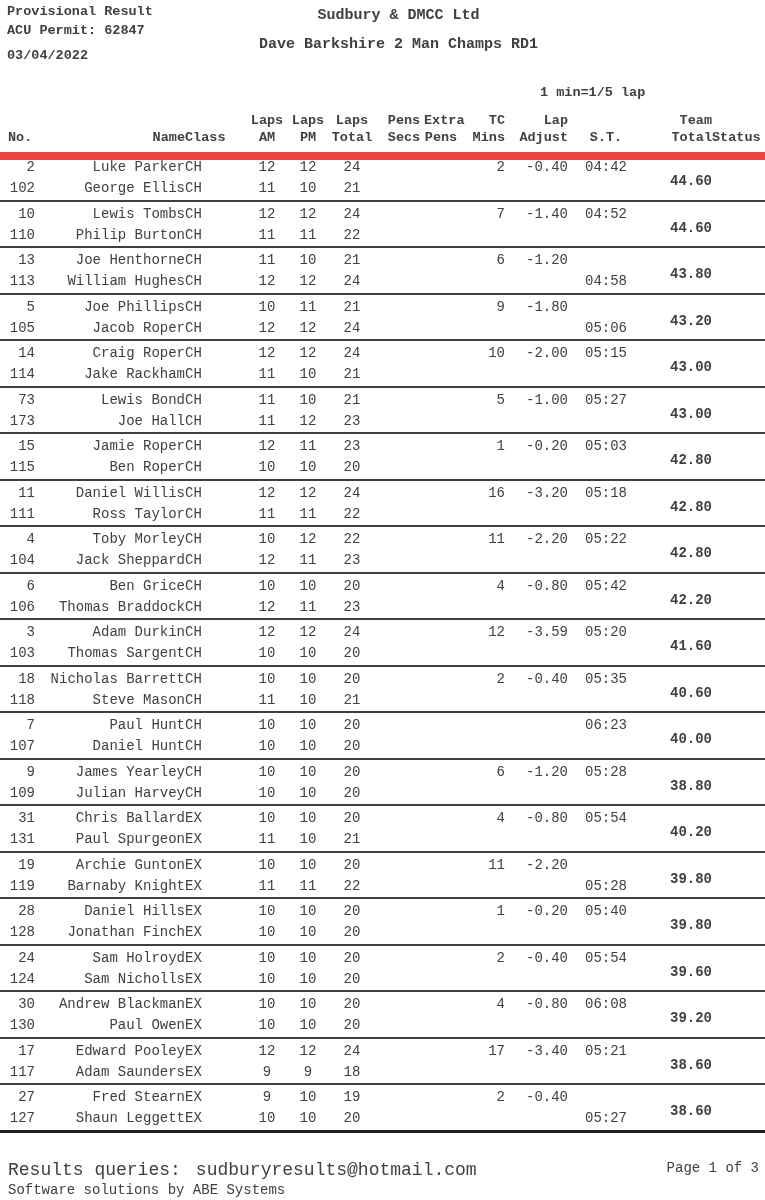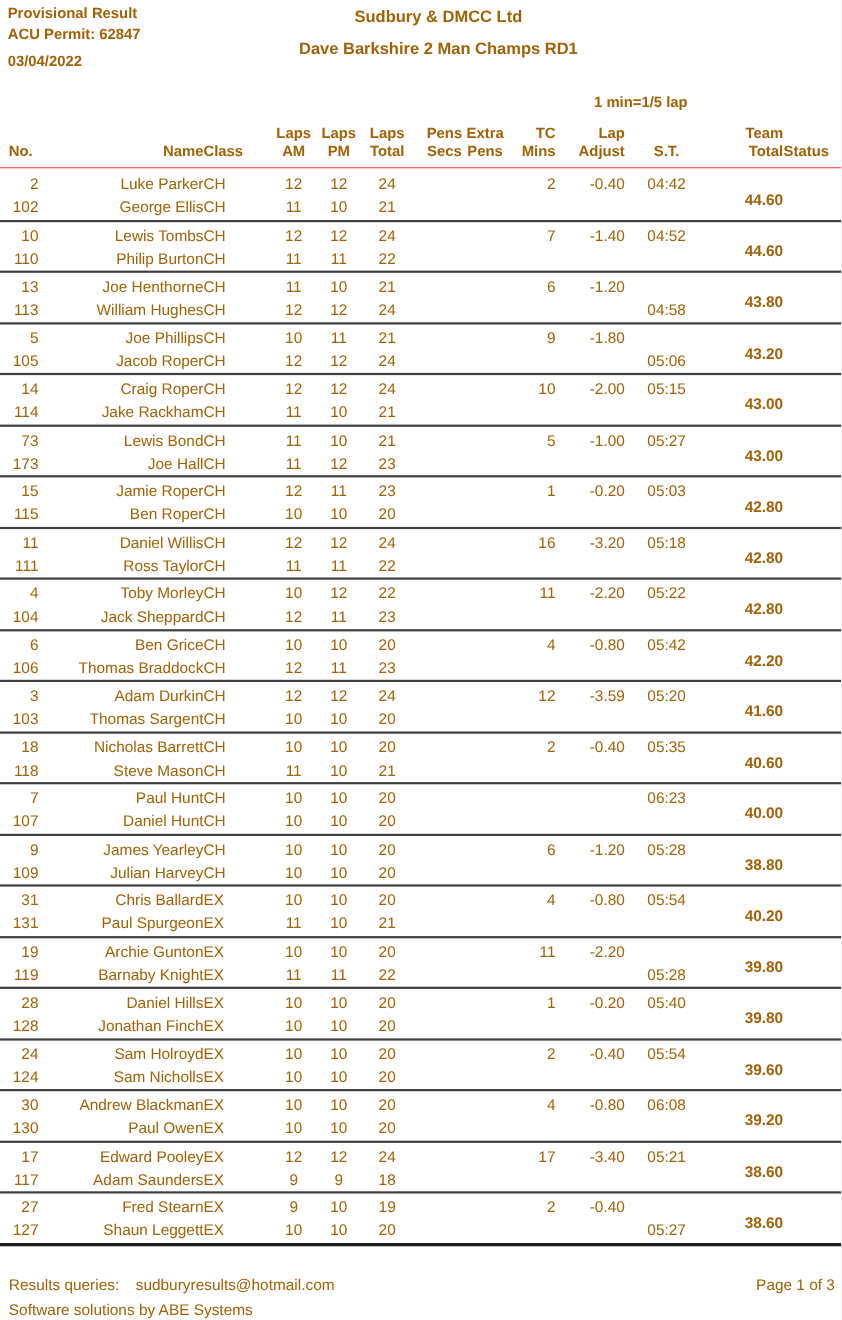--- a/index.html
+++ b/index.html
@@ -1,31 +1,31 @@
 <!DOCTYPE html>
 <html><head>
 <meta charset="utf-8">
 <style>
   html,body{margin:0;padding:0;background:#e9e9e9;}
   .page{
     position:relative;
     width:765px;height:1200px;
     background:#ffffff;
-    color:#a16207;
-    font-family:Liberation Sans, sans-serif;
+    color:#404040;
+    font-family:Liberation Mono, monospace;
     margin:0 auto;
     overflow:hidden;
   }
   
   .corner{position:absolute;left:7px;top:2px;font-weight:bold;font-size:13.5px;line-height:19px;}
   .corner .date-line{margin-top:6px;}
   
   .titles{position:absolute;left:32px;top:1px;width:733px;text-align:center;font-weight:bold;font-size:15px;line-height:29px;white-space:nowrap;}
   
-  .thead{position:absolute;left:0;top:85px;width:765px;height:67px;border-bottom:1px solid #ef4444;font-weight:bold;font-size:13.5px;}
+  .thead{position:absolute;left:0;top:85px;width:765px;height:67px;border-bottom:8px solid #ef4444;font-weight:bold;font-size:13.5px;}
   .note{position:absolute;left:540px;top:0;font-weight:bold;font-size:13.5px;white-space:nowrap;}
   .hcell{position:absolute;bottom:6px;line-height:17px;white-space:nowrap;}
   .hcell span{display:block;}
   
   .c-no{left:8px;width:27px;text-align:right;}
   .c-name{left:48px;width:137px;text-align:right;}
   .c-class{left:185px;width:44px;text-align:left;}
   .c-am{left:245px;width:44px;text-align:center;}
   .c-pm{left:289px;width:38px;text-align:center;}
   .c-tot{left:330px;width:44px;text-align:center;}
@@ -39,21 +39,21 @@
   .thead .c-no{text-align:left;}
   .thead .c-team{padding-right:14px;}
   
   .tbody{position:absolute;left:0;top:155px;width:765px;}
   .pair{position:relative;border-bottom:2px solid #3f3f3f;padding:2px 0 0.5px;}
   .pair:last-child{border-bottom:3px solid #1f1f1f;}
   .rider-row{position:relative;height:21px;line-height:21px;font-size:14px;}
   .cell{position:absolute;top:0;white-space:nowrap;}
   .rider-row .c-team{font-weight:bold;margin-top:14px;}
   
-  .f-line1{position:absolute;left:8px;top:1160px;font-size:14px;}
+  .f-line1{position:absolute;left:8px;top:1160px;font-size:18px;}
   .f-line1 .email{margin-left:15px;}
   .f-page{position:absolute;right:6px;top:1160px;font-size:14px;}
   .f-line2{position:absolute;left:8px;top:1182px;font-size:14px;}
 </style>
 </head>
 <body>
 
 <div class="page">
 
   <div class="corner">

